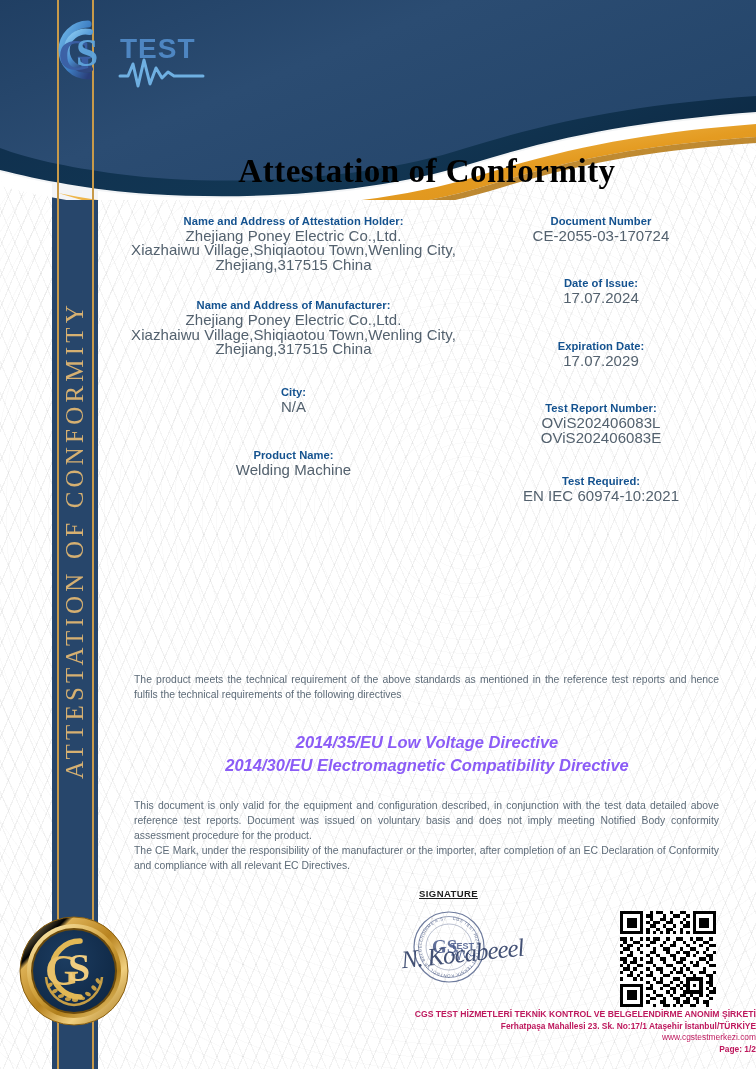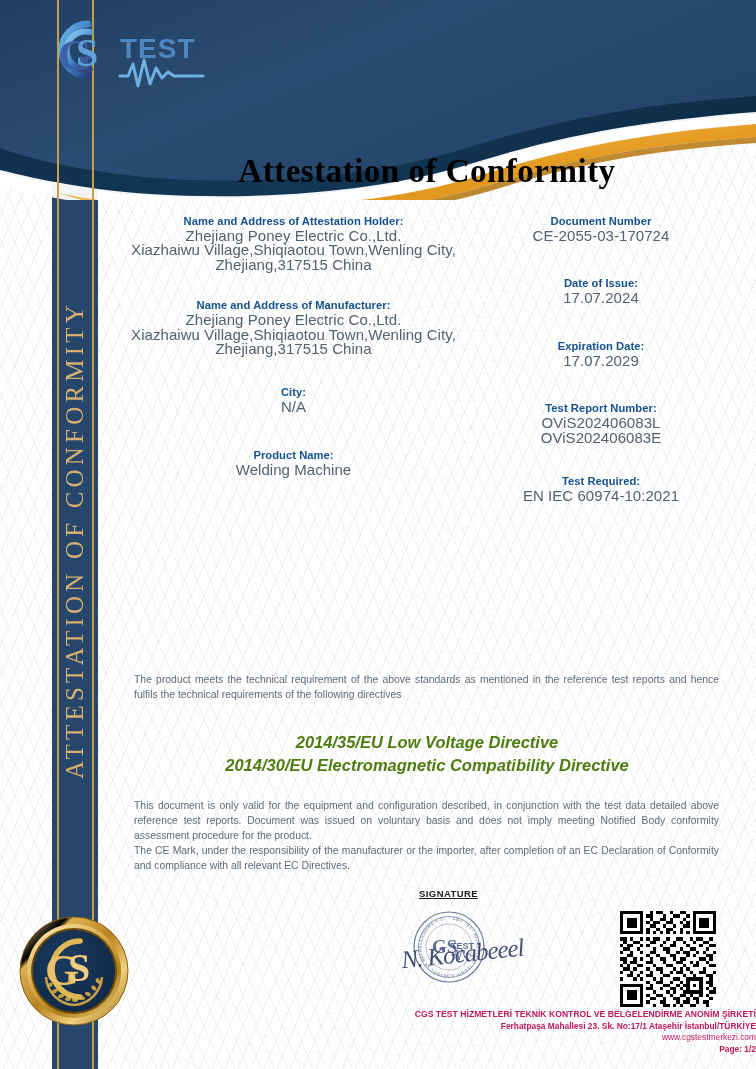--- a/index.html
+++ b/index.html
@@ -158,21 +158,21 @@
   #para-bottom p { margin: 0; }
   #para-bottom p + p { margin-top: 0px; }
 
   .directives {
     position: absolute;
     top: 731px;
     left: 98px;
     width: 658px;
     z-index: 5;
     text-align: center;
-    color: #4d7c0f;
+    color: #8b5cf6;
     font-style: italic;
     font-weight: bold;
     font-size: 16.5px;
     line-height: 23px;
   }
 
   
   .sig-area {
     position: absolute;
     top: 888px;

